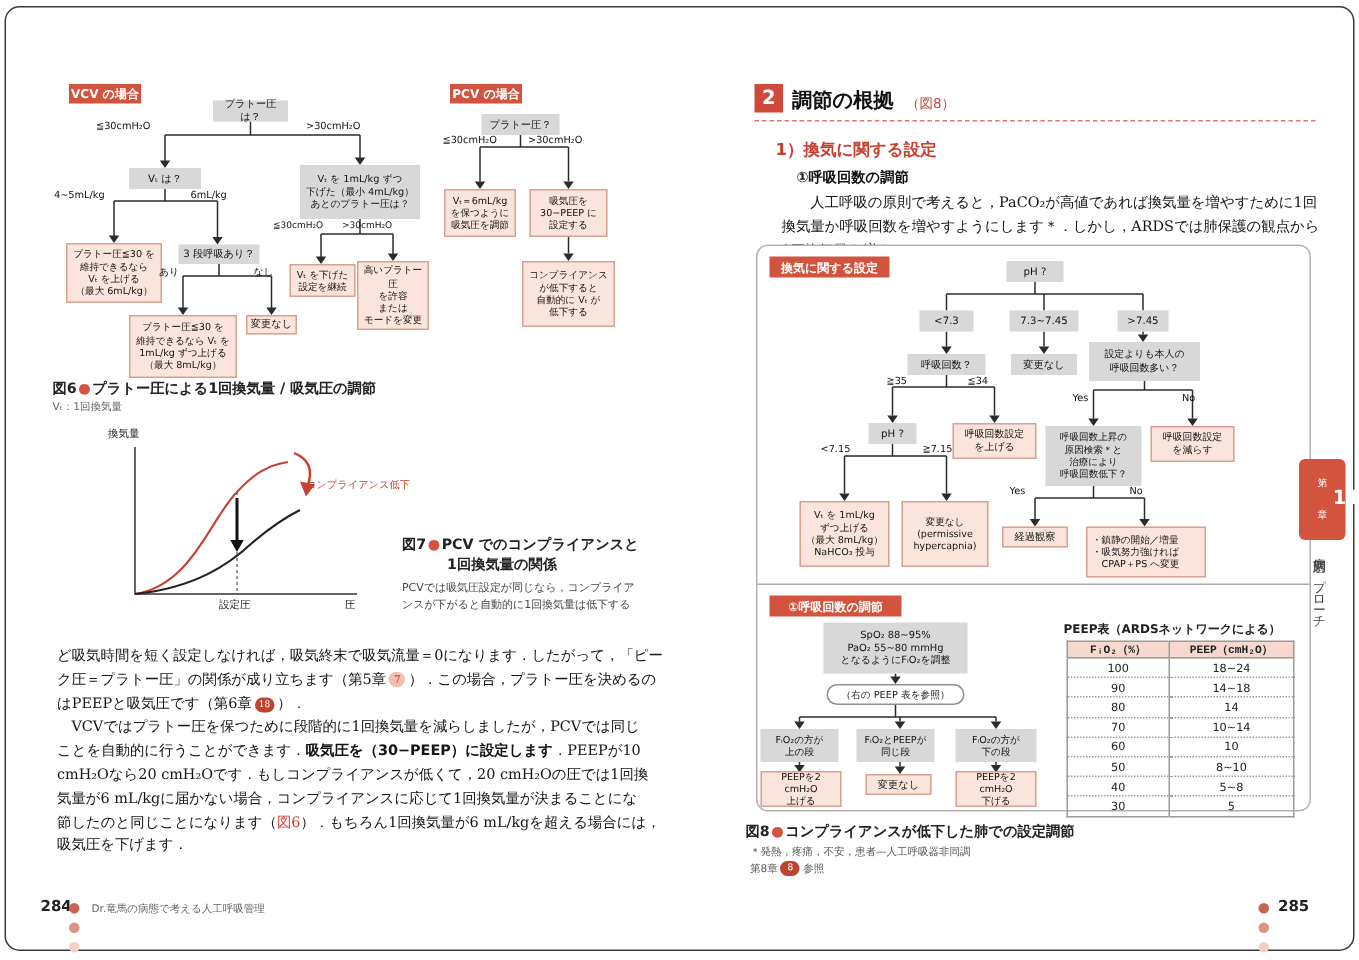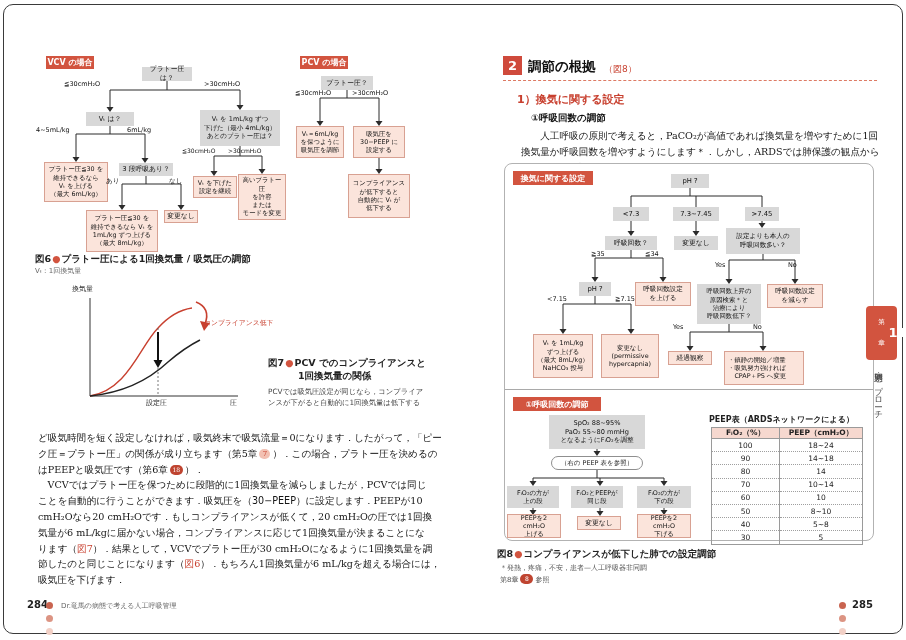--- a/index.html
+++ b/index.html
@@ -17,21 +17,21 @@
   .rtag{position:absolute;background:#d2543f;color:#fff;font-size:8px;font-weight:bold;
         display:flex;align-items:center;justify-content:center;box-sizing:border-box;}
   .edge{position:absolute;font-size:6.5px;color:#111;white-space:nowrap;}
   .figcap{position:absolute;font-weight:bold;font-size:9.5px;color:#222;white-space:nowrap;}
   .figcap .dot{color:#d2543f;padding:0 1px;}
   .fignote{position:absolute;font-size:7px;color:#666;white-space:nowrap;}
   .smalldesc{font-size:7.3px;color:#444;font-weight:normal;line-height:1.5;}
   #body-left{position:absolute;left:38px;top:430px;width:426px;
       font-family:"DejaVu Serif","DejaVu Sans",serif;font-size:9.6px;color:#141414;}
   .bline{height:15.8px;line-height:15.8px;white-space:nowrap;}
-  .seg-b{font-weight:normal;font-family:"DejaVu Sans",sans-serif;}
+  .seg-b{font-weight:bold;font-family:"DejaVu Sans",sans-serif;}
   .seg-r{color:#c8402f;}
   .seg-g7,.seg-g18{display:inline-block;text-align:center;vertical-align:1px;margin:0 2px;
       border-radius:7px;}
   .seg-g7{background:#f2c0b2;color:#c8402f;width:11px;height:10px;line-height:10px;font-size:7px;}
   .seg-g18{background:#bf4430;color:#fff;width:13px;height:10px;line-height:10px;font-size:6px;}
   .graph-lbl{position:absolute;font-size:7px;color:#222;white-space:nowrap;}
   
   #sec-num{position:absolute;left:503px;top:56px;width:19px;height:19px;background:#cf4a3c;
       color:#fff;font-size:13px;font-weight:bold;display:flex;align-items:center;justify-content:center;}
   #sec-title{position:absolute;left:528px;top:58px;font-size:13.5px;font-weight:bold;color:#111;}
@@ -43,21 +43,21 @@
       font-family:"DejaVu Serif","DejaVu Sans",serif;font-size:9.6px;line-height:16px;
       color:#141414;text-indent:2em;}
   #fig8{position:absolute;left:504px;top:163px;width:368px;height:376px;background:#fff;
       border:1px solid #b2b2b2;border-radius:8px;}
   #fig8-divider{position:absolute;left:0;top:225px;width:100%;height:1px;background:#a9a9a9;}
   .pill{position:absolute;border:1px solid #8f8f8f;border-radius:7px;background:#fff;
       display:flex;align-items:center;justify-content:center;font-size:6.5px;box-sizing:border-box;text-align:right;}
   #peep-title{position:absolute;left:204px;top:250px;font-size:8px;font-weight:bold;color:#222;white-space:nowrap;}
   #peep{position:absolute;left:206px;top:263px;width:152px;border-collapse:collapse;
       border:1px solid #9a9a9a;font-size:7.5px;color:#222;}
-  #peep th{background:#f6d8cf;font-weight:bold;border-bottom:1px solid #9a9a9a;padding:0;}
+  #peep th{background:#f6d8cf;font-weight:bold;border-bottom:1px solid #9a9a9a;padding:0;font-family:Liberation Mono, monospace;}
   #peep td{padding:1.6px 2px;text-align:center;border-top:1px dotted #9f9f9f;}
   #peep th+th,#peep td+td{border-left:1px solid #9a9a9a;}
   #peep th,#peep td{text-align:center;}
   .fn{position:absolute;font-size:7px;color:#555;white-space:nowrap;}
   #side-tab{position:absolute;left:866px;top:306px;width:31px;height:54px;background:#d2543f;
       border-radius:4px;color:#fff;display:flex;flex-direction:column;align-items:center;
       justify-content:center;line-height:1.1;}
   #side-tab .sm{font-size:6.5px;}
   #side-tab .num{font-size:13px;font-weight:bold;margin-left:32px;}
   #side-label{position:absolute;left:873px;top:364px;writing-mode:vertical-rl;
@@ -144,21 +144,20 @@
 </div>
 
 <div id="body-left">
     <div class="bline"><span>ど吸気時間を短く設定しなければ，吸気終末で吸気流量＝0になります．したがって，「ピー</span></div>
     <div class="bline"><span>ク圧＝プラトー圧」の関係が成り立ちます（第5章</span><span class="seg-g7">7</span><span>）．この場合，プラトー圧を決めるの</span></div>
     <div class="bline"><span>はPEEPと吸気圧です（第6章</span><span class="seg-g18">18</span><span>）．</span></div>
     <div class="bline"><span>　VCVではプラトー圧を保つために段階的に1回換気量を減らしましたが，PCVでは同じ</span></div>
     <div class="bline"><span>ことを自動的に行うことができます．</span><span class="seg-b">吸気圧を（30−PEEP）に設定します</span><span>．PEEPが10</span></div>
     <div class="bline"><span>cmH₂Oなら20 cmH₂Oです．もしコンプライアンスが低くて，20 cmH₂Oの圧では1回換</span></div>
     <div class="bline"><span>気量が6 mL/kgに届かない場合，コンプライアンスに応じて1回換気量が決まることにな</span></div>
-    <div class="bline"><span>ります（</span><span class="seg-r">図7</span><span>）．結果として，VCVでプラトー圧が30 cmH₂Oになるように1回換気量を調</span></div>
     <div class="bline"><span>節したのと同じことになります（</span><span class="seg-r">図6</span><span>）．もちろん1回換気量が6 mL/kgを超える場合には，</span></div>
     <div class="bline"><span>吸気圧を下げます．</span></div>
   </div>
 
 <span class="pgnum" style="left:27px;top:599px">284</span>
 <div class="dotcol" style="left:46px;top:602px;background:#c96450"></div>
 <div class="dotcol" style="left:46px;top:615px;background:#dc9483"></div>
 <div class="dotcol" style="left:46px;top:628px;background:#f2d0c6"></div>
 <div id="footer-title">Dr.竜馬の病態で考える人工呼吸管理</div>
 

